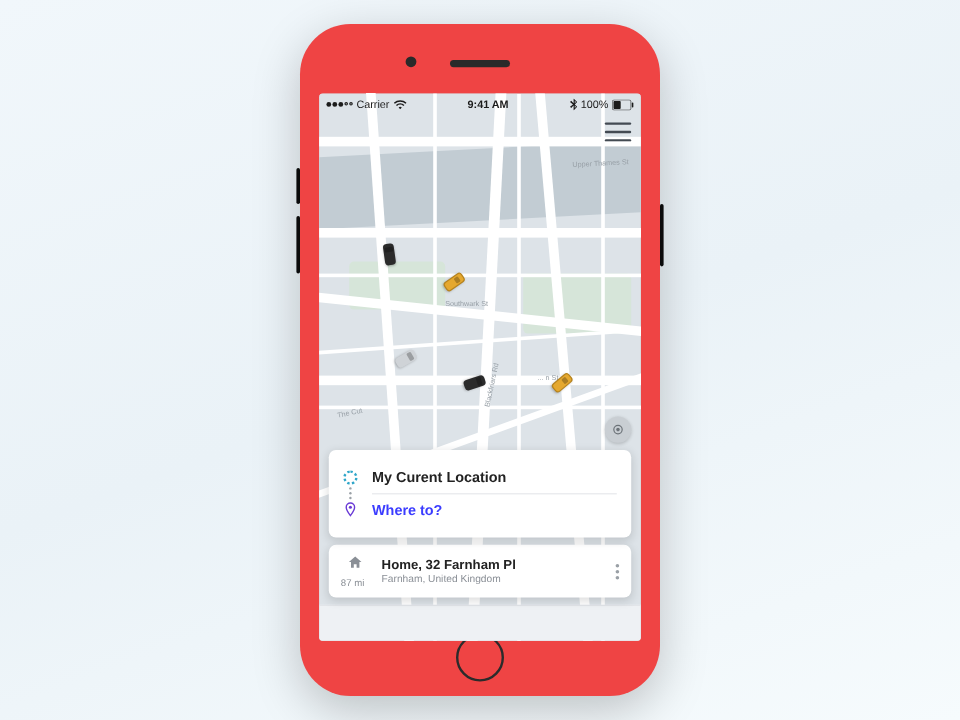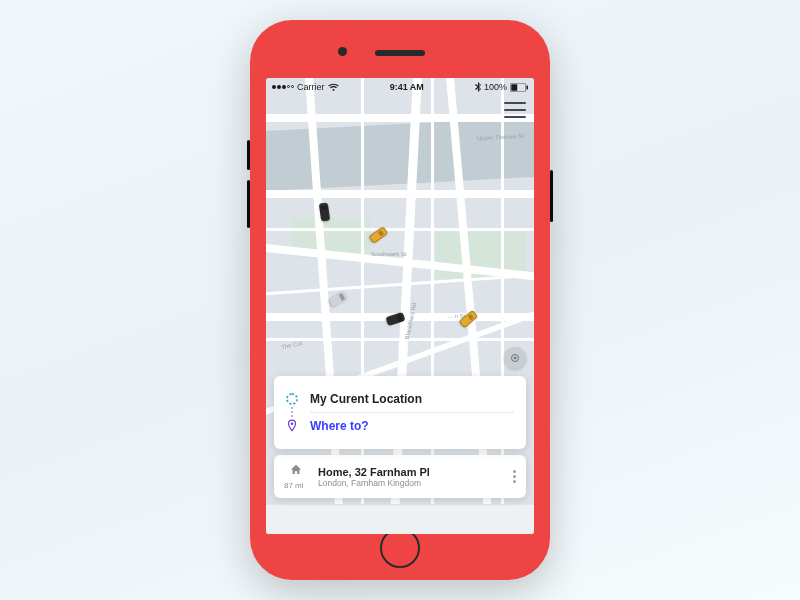--- a/index.html
+++ b/index.html
@@ -249,21 +249,21 @@
         <div>
           <div class="home-ic">
             <svg viewBox="0 0 24 24" fill="#8a8f96">
                 <path d="M12 3l9 8h-3v8h-4v-5h-4v5H6v-8H3z"></path>
               </svg>
           </div>
           <div class="mi">87 mi</div>
         </div>
         <div class="col2">
           <div class="line1">Home, 32 Farnham Pl</div>
-          <div class="line2">London, Farnham Kingdom</div>
+          <div class="line2">Farnham, United Kingdom</div>
         </div>
         <div class="kebab">
             <span></span>
             <span></span>
             <span></span>
           </div>
       </div>
     </div>
 
     <div class="bottom-bar"></div>

